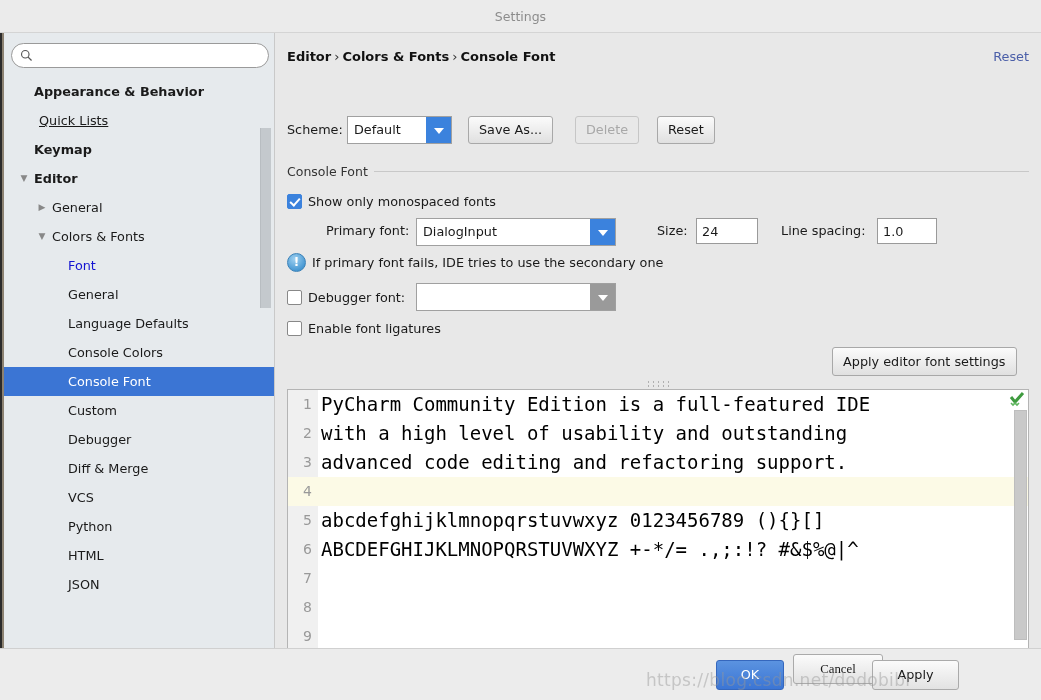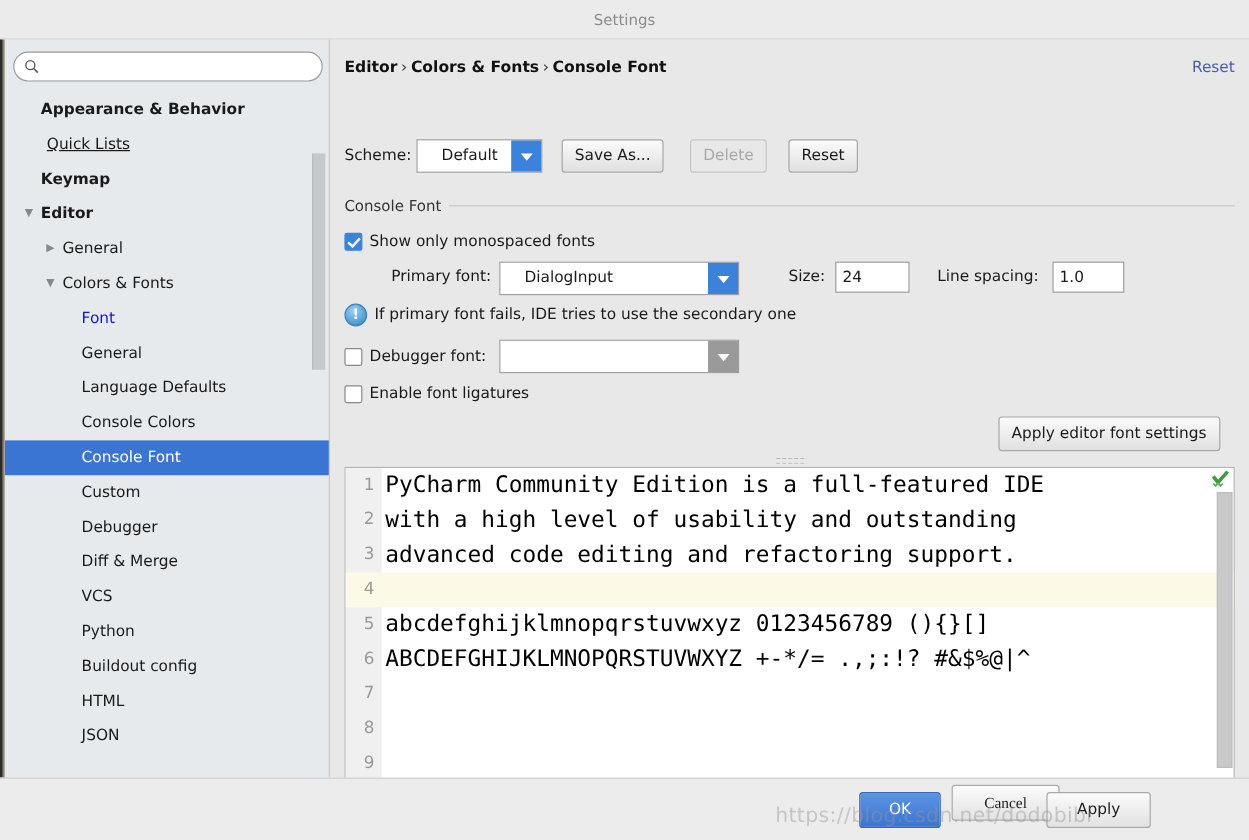--- a/index.html
+++ b/index.html
@@ -151,21 +151,20 @@
     position: absolute; left: 0; top: 0;
     line-height: 28px; font-size: 12.8px;
   }
   .combo {
     position: absolute;
     height: 28px;
     background: #ffffff;
     border: 1px solid #a0a0a0;
     display: flex;
     align-items: stretch;
-    padding-left: 14px;
   }
   .combo .combo-text {
     flex: 1;
     line-height: 26px;
     padding-left: 6px;
     font-size: 12.8px;
     color: #1a1a1a;
     overflow: hidden;
     white-space: nowrap;
   }
@@ -470,23 +469,20 @@
           <div class="tree-label" style="left: 64px;">Debugger</div>
         </div>
         <div class="tree-row">
           <div class="tree-label" style="left: 64px;">Diff &amp; Merge</div>
         </div>
         <div class="tree-row">
           <div class="tree-label" style="left: 64px;">VCS</div>
         </div>
         <div class="tree-row">
           <div class="tree-label" style="left: 64px;">Python</div>
-        </div>
-        <div class="tree-row">
-          <div class="tree-label" style="left: 64px;">Buildout config</div>
         </div>
         <div class="tree-row">
           <div class="tree-label" style="left: 64px;">HTML</div>
         </div>
         <div class="tree-row">
           <div class="tree-label" style="left: 64px;">JSON</div>
         </div>
       </div>
 
     <div class="sb-scroll-track"></div>

